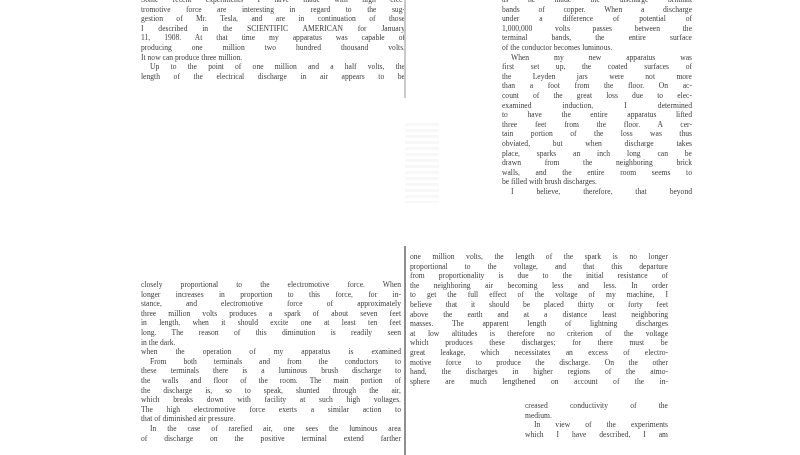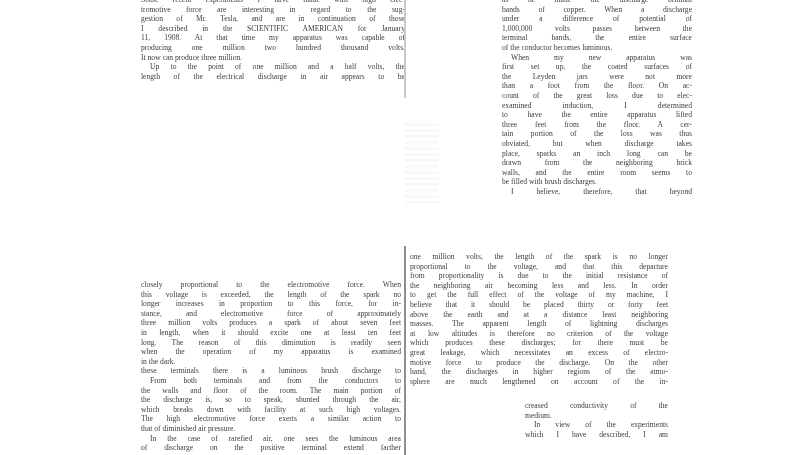--- a/index.html
+++ b/index.html
@@ -74,30 +74,29 @@
   <span class="line">obviated, but when discharge takes</span>
   <span class="line">place, sparks an inch long can be</span>
   <span class="line">drawn from the neighboring brick</span>
   <span class="line">walls, and the entire room seems to</span>
   <span class="line last">be filled with brush discharges.</span>
   <span class="line indent">I believe, therefore, that beyond</span>
 </div>
 
 <div id="col-bottom-left" class="block">
   <span class="line">closely proportional to the electromotive force. When</span>
-  <span class="line">this voltage is exceeded, the length of the spark no</span>
   <span class="line">longer increases in proportion to this force, for in-</span>
   <span class="line">stance, and electromotive force of approximately</span>
   <span class="line">three million volts produces a spark of about seven feet</span>
   <span class="line">in length, when it should excite one at least ten feet</span>
   <span class="line">long. The reason of this diminution is readily seen</span>
+  <span class="line last">in the dark.</span>
   <span class="line">when the operation of my apparatus is examined</span>
-  <span class="line last">in the dark.</span>
+  <span class="line indent">From both terminals and from the conductors to</span>
   <span class="line">these terminals there is a luminous brush discharge to</span>
-  <span class="line indent">From both terminals and from the conductors to</span>
   <span class="line">the walls and floor of the room. The main portion of</span>
   <span class="line">the discharge is, so to speak, shunted through the air,</span>
   <span class="line">which breaks down with facility at such high voltages.</span>
   <span class="line">The high electromotive force exerts a similar action to</span>
   <span class="line last">that of diminished air pressure.</span>
   <span class="line indent">In the case of rarefied air, one sees the luminous area</span>
   <span class="line">of discharge on the positive terminal extend farther</span>
 </div>
 
 <div id="vertical-rule"></div>

